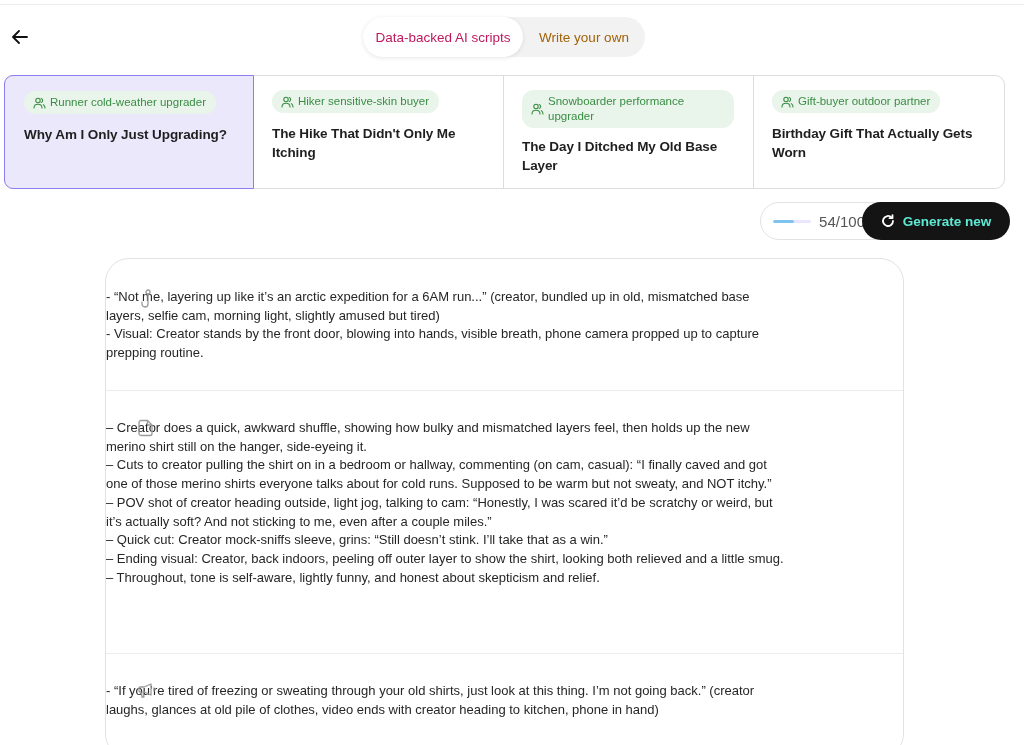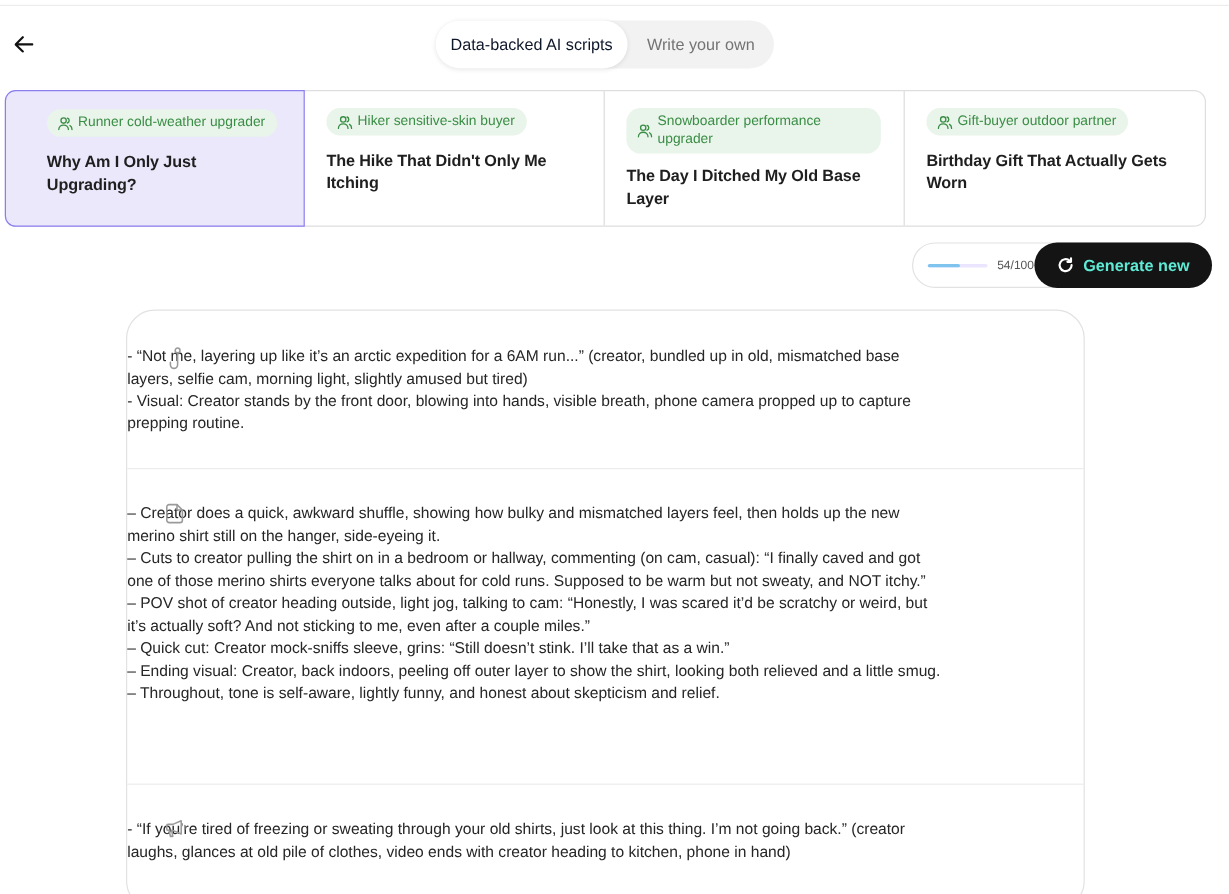--- a/index.html
+++ b/index.html
@@ -5,36 +5,36 @@
   * { box-sizing: border-box; margin: 0; padding: 0; }
   html, body { width: 1024px; height: 745px; overflow: hidden; background: #ffffff; }
   body { font-family: "Liberation Sans", "DejaVu Sans", sans-serif; color: #1a1a1a; position: relative; }
 
   .top-rule { position: absolute; left: 0; top: 4px; width: 1024px; height: 1px; background: #ececec; }
 
   .back-btn { position: absolute; left: 10px; top: 27px; width: 20px; height: 20px; display: flex; align-items: center; justify-content: center; cursor: pointer; }
 
   .seg { position: absolute; left: 363px; top: 17px; height: 40px; width: 282px; background: #f2f2f2; border-radius: 20px; display: flex; align-items: center; }
   .seg-item { height: 40px; display: flex; align-items: center; justify-content: center; font-size: 13.5px; border-radius: 20px; cursor: pointer; }
-  .seg-item.active { background: #ffffff; color: #0f172a; width: 160px; box-shadow: 0 1px 4px rgba(0,0,0,0.10); }
-  .seg-item.inactive { color: #737373; width: 122px; }
+  .seg-item.active { background: #ffffff; color: #be185d; width: 160px; box-shadow: 0 1px 4px rgba(0,0,0,0.10); }
+  .seg-item.inactive { color: #a16207; width: 122px; }
 
   .cards { position: absolute; left: 4px; top: 75px; width: 1001px; height: 114px; display: flex; border: 1px solid #dedede; border-radius: 10px; }
   .card { flex: 0 0 250px; height: 112px; padding: 14px 18px 0 18px; border-right: 1px solid #dcdcdc; cursor: pointer; position: relative; }
   .card:last-child { border-right: none; flex: 1 1 auto; }
-  .card.selected { background: #ebe8fc; border: 1px solid #8b7ff0; border-radius: 9px 0 0 9px; margin: -1px 0 -1px -1px; height: 114px; padding-top: 15px; padding-left: 34px; }
+  .card.selected { background: #ebe8fc; border: 1px solid #8b7ff0; border-radius: 9px 0 0 9px; margin: -1px 0 -1px -1px; height: 114px; padding-top: 15px; padding-left: 19px; }
   .persona { display: inline-flex; align-items: center; gap: 4px; background: #e9f4ea; color: #3a8d45; font-size: 11.5px; padding: 4px 10px 4px 9px; border-radius: 12px; line-height: 15px; max-width: 212px; }
   .persona svg { flex: 0 0 auto; }
   .card-title { margin-top: 11px; font-size: 13.5px; font-weight: bold; color: #1f1f1f; line-height: 19px; letter-spacing: -0.1px; }
 
   .gen-wrap { position: absolute; left: 760px; top: 202px; width: 250px; height: 38px; border: 1px solid #e2e2e2; border-radius: 19px; display: flex; align-items: center; }
   .quota { display: flex; align-items: center; padding-left: 12px; gap: 8px; width: 104px; }
   .bar { width: 50px; height: 3px; background: #ece5ff; border-radius: 2px; position: relative; overflow: hidden; }
   .bar-fill { position: absolute; left: 0; top: 0; height: 3px; background: #7fc4ef; border-radius: 2px; }
-  .quota-text { font-size: 10px; color: #555; }
+  .quota-text { font-size: 15px; color: #555; }
   .gen-btn { position: absolute; right: -1px; top: -1px; height: 38px; width: 148px; background: #141414; color: #5eead4; border-radius: 19px; display: flex; align-items: center; justify-content: center; gap: 8px; font-size: 13.5px; font-weight: bold; cursor: pointer; }
 
   .script { position: absolute; left: 105px; top: 258px; width: 799px; height: 500px; border: 1px solid #e2e2e2; border-radius: 24px; }
   .section { position: relative; border-bottom: 1px solid #ececec; }
   .section:last-child { border-bottom: none; }
   .sec-icon { position: absolute; left: 32px; }
   .sec-text { width: 680px; font-size: 13px; line-height: 18.7px; color: #262626; white-space: pre-line; }
   .s1 { height: 132px; }
   .s1 .sec-icon { top: 30px; }
   .s1 .sec-text { padding-top: 29px; }

